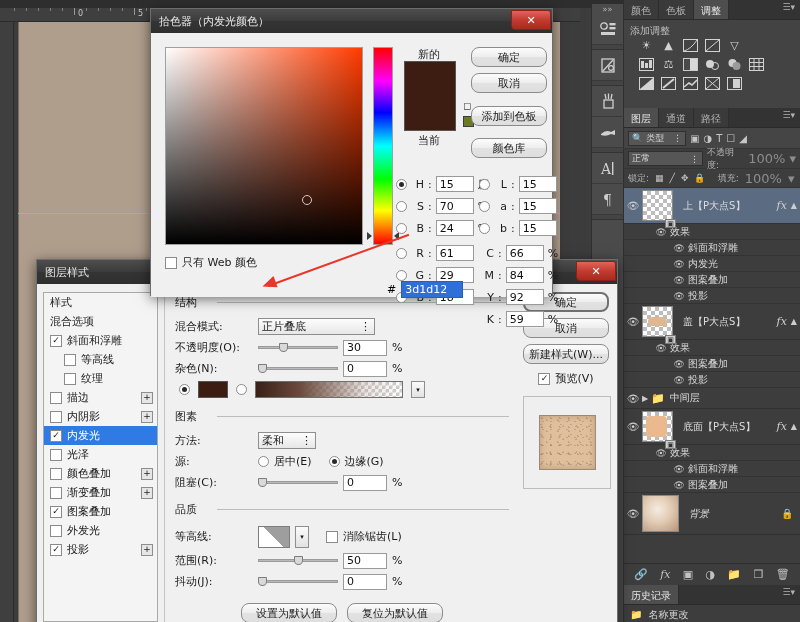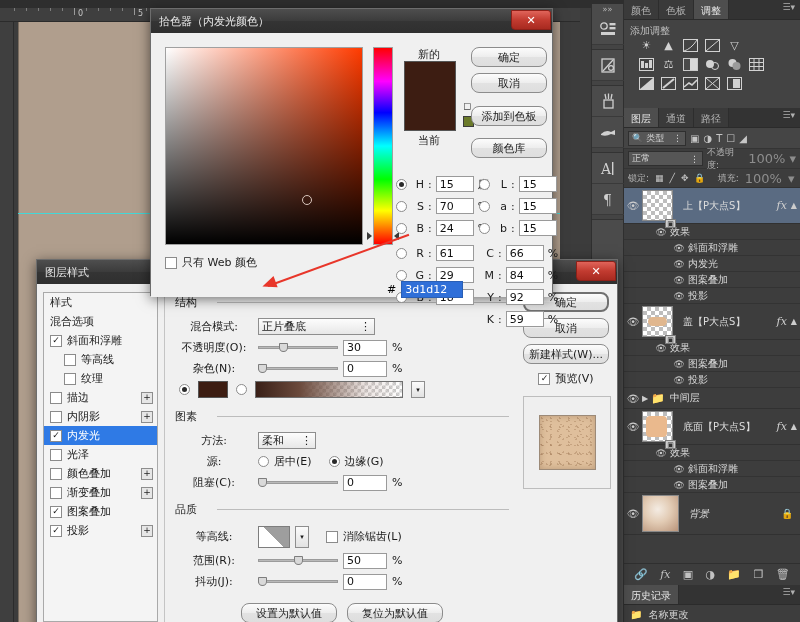--- a/index.html
+++ b/index.html
@@ -282,21 +282,21 @@
     position: absolute; right: 4px; width: 12px; height: 12px; border: 1px solid #8d8d8d;
     background: #e6e6e6; font-size: 9px; display: flex; align-items: center; justify-content: center;
     color: #222; line-height: 1;
   }
   .ls-bottom-icons { display: flex; gap: 8px; padding: 5px 0 0 10px; color: #3a3a3a; font-size: 11px; }
 
   .ls-mid { flex: 1; padding: 6px 10px 0 10px; position: relative; background: #f0f0f0; }
   .sec-head { font-size: 11px; color: #1a1a1a; display: flex; align-items: center; gap: 20px; margin: 5px 0 6px 0; }
   .sec-head .rule { flex: 1; height: 1px; background: #bcbcbc; }
   .frow { display: flex; align-items: center; gap: 5px; height: 21px; font-size: 11px; color: #1a1a1a; }
-  .frow .lab { text-align: center; }
+  .frow .lab { text-align: left; }
   .sel-box {
     background: linear-gradient(180deg,#fdfdfd,#e7e7e7); border: 1px solid #8e8e8e; height: 17px;
     display: flex; align-items: center; justify-content: space-between; padding: 0 3px; font-size: 11px;
   }
   .slider { position: relative; height: 12px; display: flex; align-items: center; }
   .slider .track { width: 100%; height: 3px; background: #b9b9b9; border: 1px solid #9b9b9b; }
   .slider .knob {
     position: absolute; width: 9px; height: 9px; background: #d9d9d9; border: 1px solid #7d7d7d;
     border-radius: 1px 1px 5px 5px;
   }
@@ -727,20 +727,24 @@
           <div class="ls-item">
               <span class="cbox"></span>
               <span>渐变叠加</span>
               <span class="plus">+</span>
             </div>
           <div class="ls-item">
               <span class="cbox">✓</span>
               <span>图案叠加</span>
             </div>
           <div class="ls-item">
+              <span class="cbox"></span>
+              <span>外发光</span>
+            </div>
+          <div class="ls-item">
               <span class="cbox">✓</span>
               <span>投影</span>
               <span class="plus">+</span>
             </div>
         </div>
         <div class="ls-bottom-icons">
           <span style="font-family:'DejaVu Serif',serif;font-style:italic">fx</span>
           <span>❐</span>
           <span>🗑</span>
         </div>

